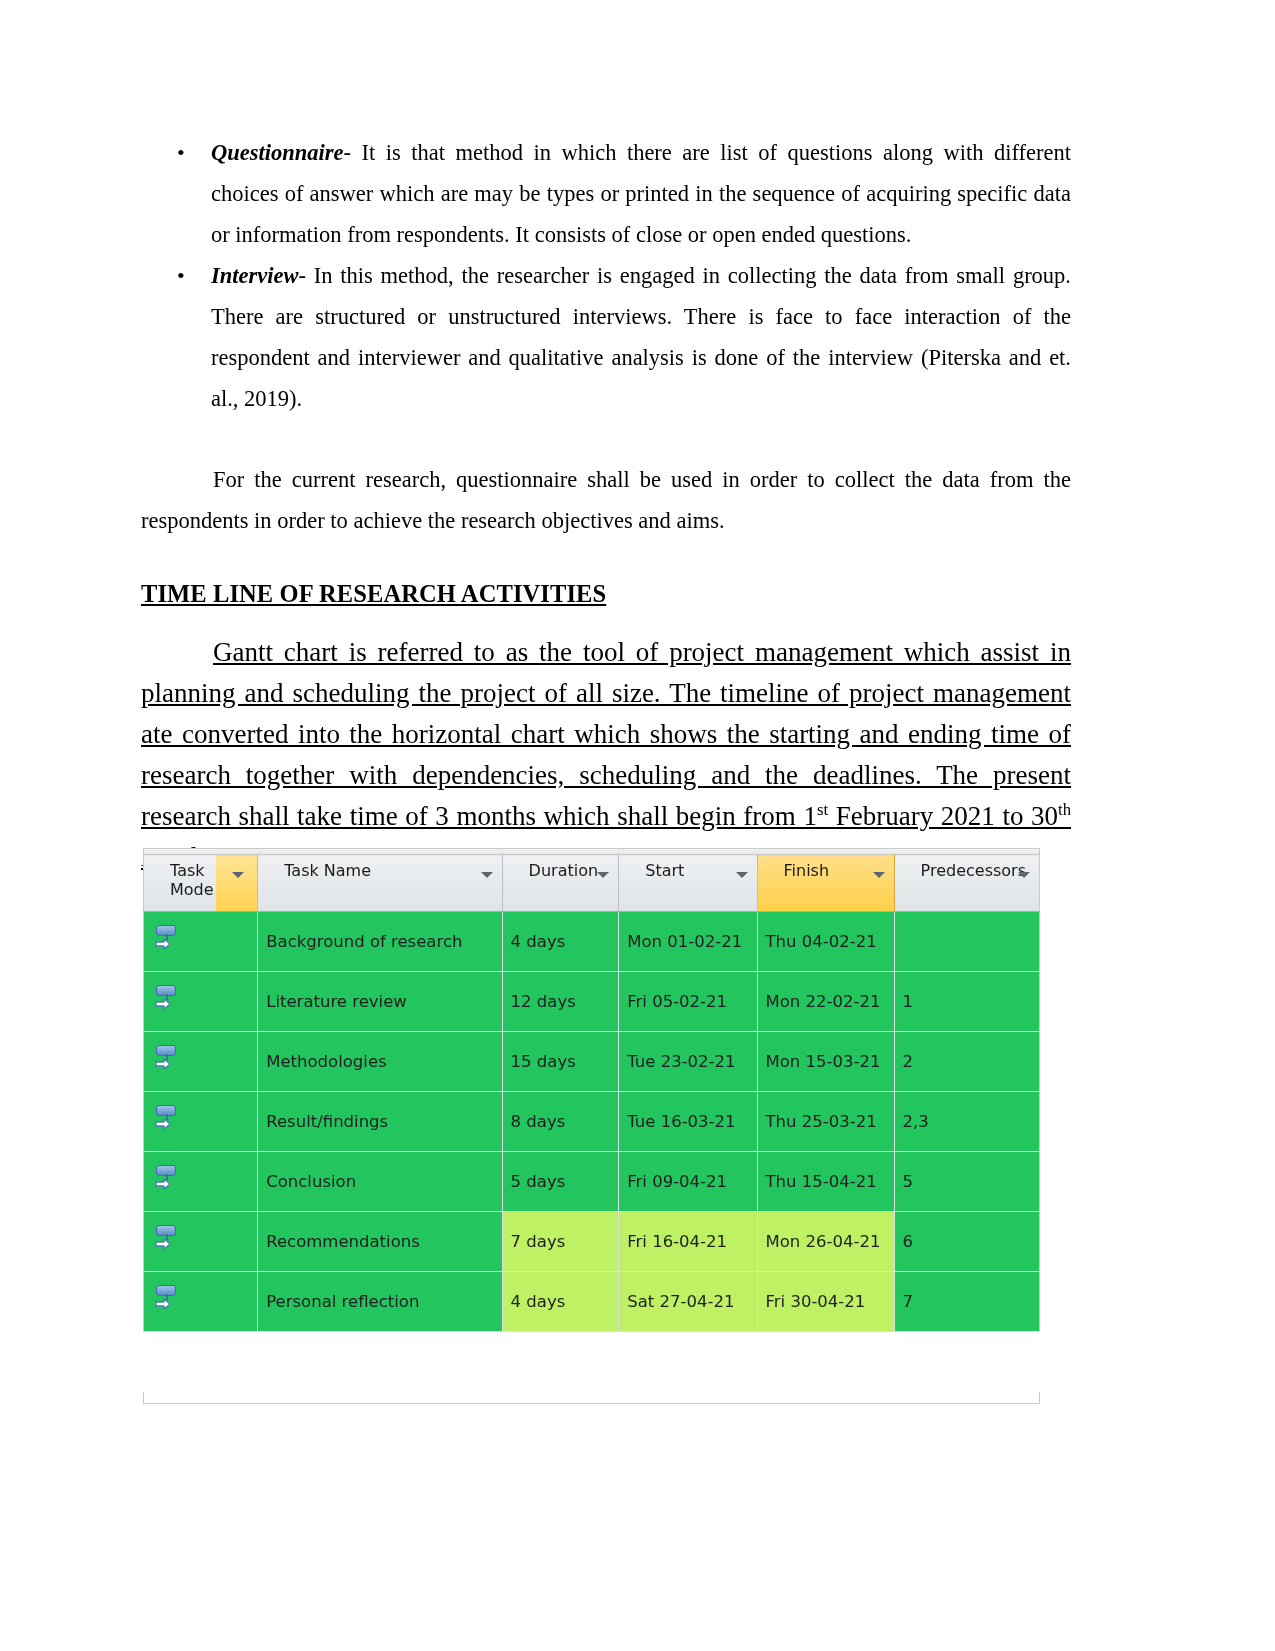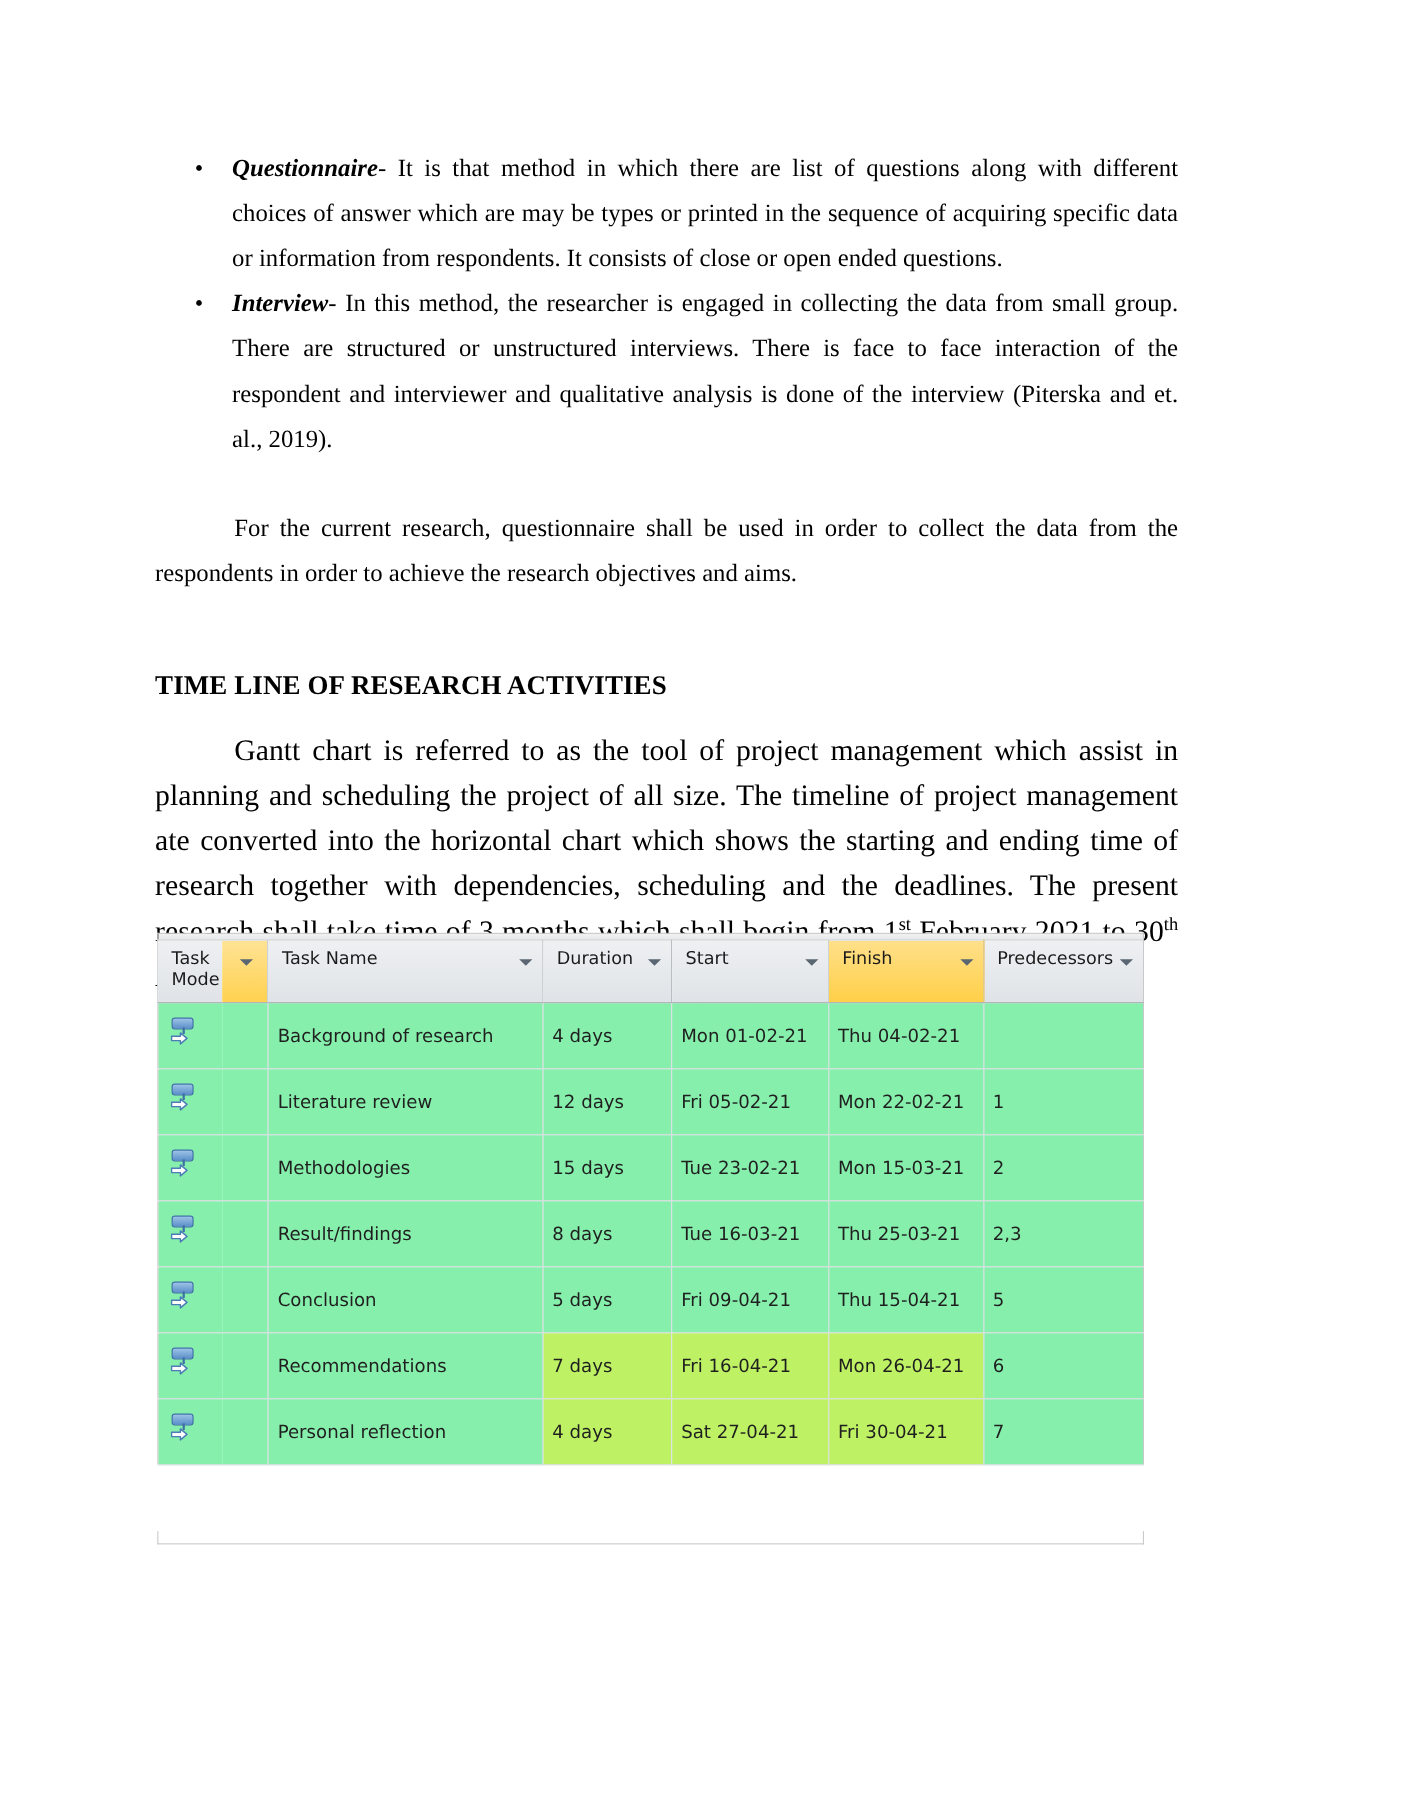--- a/index.html
+++ b/index.html
@@ -76,22 +76,23 @@
   h2.heading {
     font-size: 24.5px;
     font-weight: bold;
     margin: 0;
     line-height: 32px;
     letter-spacing: 0.1px;
   }
   .heading-wrap {
     position: absolute;
     left: 141px;
-    top: 608px;
+    top: 578px;
     width: 930px;
+    text-decoration: underline;
   }
   sup { font-size: 0.62em; vertical-align: super; line-height: 0; }
 
   
   .ms-table {
     position: absolute;
     left: 143px;
     top: 854px;
     width: 897px;
     border-collapse: collapse;
@@ -118,21 +119,21 @@
   .ms-table colgroup col.c-name   { width: 252px; }
   .ms-table colgroup col.c-dur    { width: 118px; }
   .ms-table colgroup col.c-start  { width: 145px; }
   .ms-table colgroup col.c-finish { width: 143px; }
   .ms-table colgroup col.c-pred   { width: 146px; }
 
   .ms-table thead th {
     background: linear-gradient(#eef0f2, #dfe3e7);
     border-right: 1px solid #b9bec4;
     border-bottom: 1px solid #a9aeb4;
-    padding: 6px 7px 6px 12px;
+    padding: 6px 7px 6px 26px;
     font-weight: normal;
     text-align: left;
     vertical-align: top;
     height: 44px;
     position: relative;
     color: #1a1a1a;
     font-size: 16px;
   }
   .ms-table thead th.hdr-mode {
     border-right: none;
@@ -165,21 +166,21 @@
   .hdr-flag .caret { right: 13px; top: 17px; }
 
   .ms-table tbody td {
     border-right: 1px solid #dcdfe3;
     border-bottom: 1px solid #dcdfe3;
     padding: 6px 8px;
     height: 47px;
     vertical-align: middle;
     font-size: 16.5px;
     color: #1f1f1f;
-    background: #86efac;
+    background: #22c55e;
   }
   .ms-table tbody td.cell-mode {
     border-right: none;
     text-align: left;
     padding-left: 10px;
   }
   .ms-table tbody td.cell-flag {
     border-right: 1px solid #dcdfe3;
   }
   .ms-table tbody td.cell-pred { border-right: none; }

